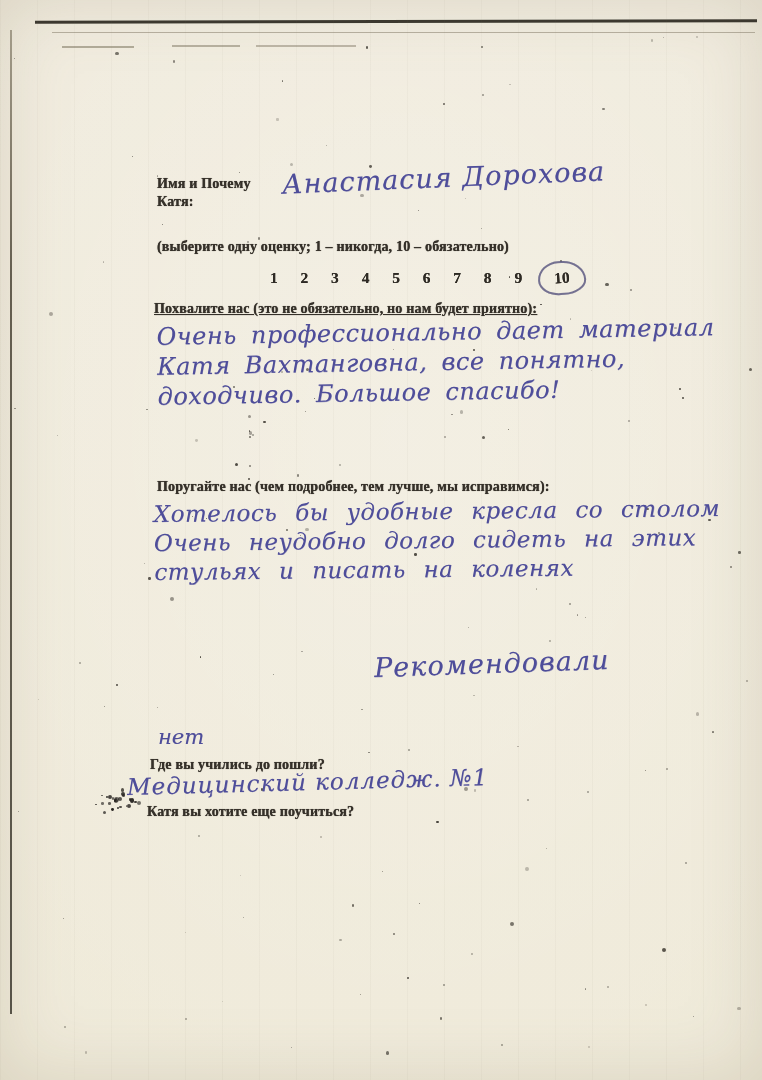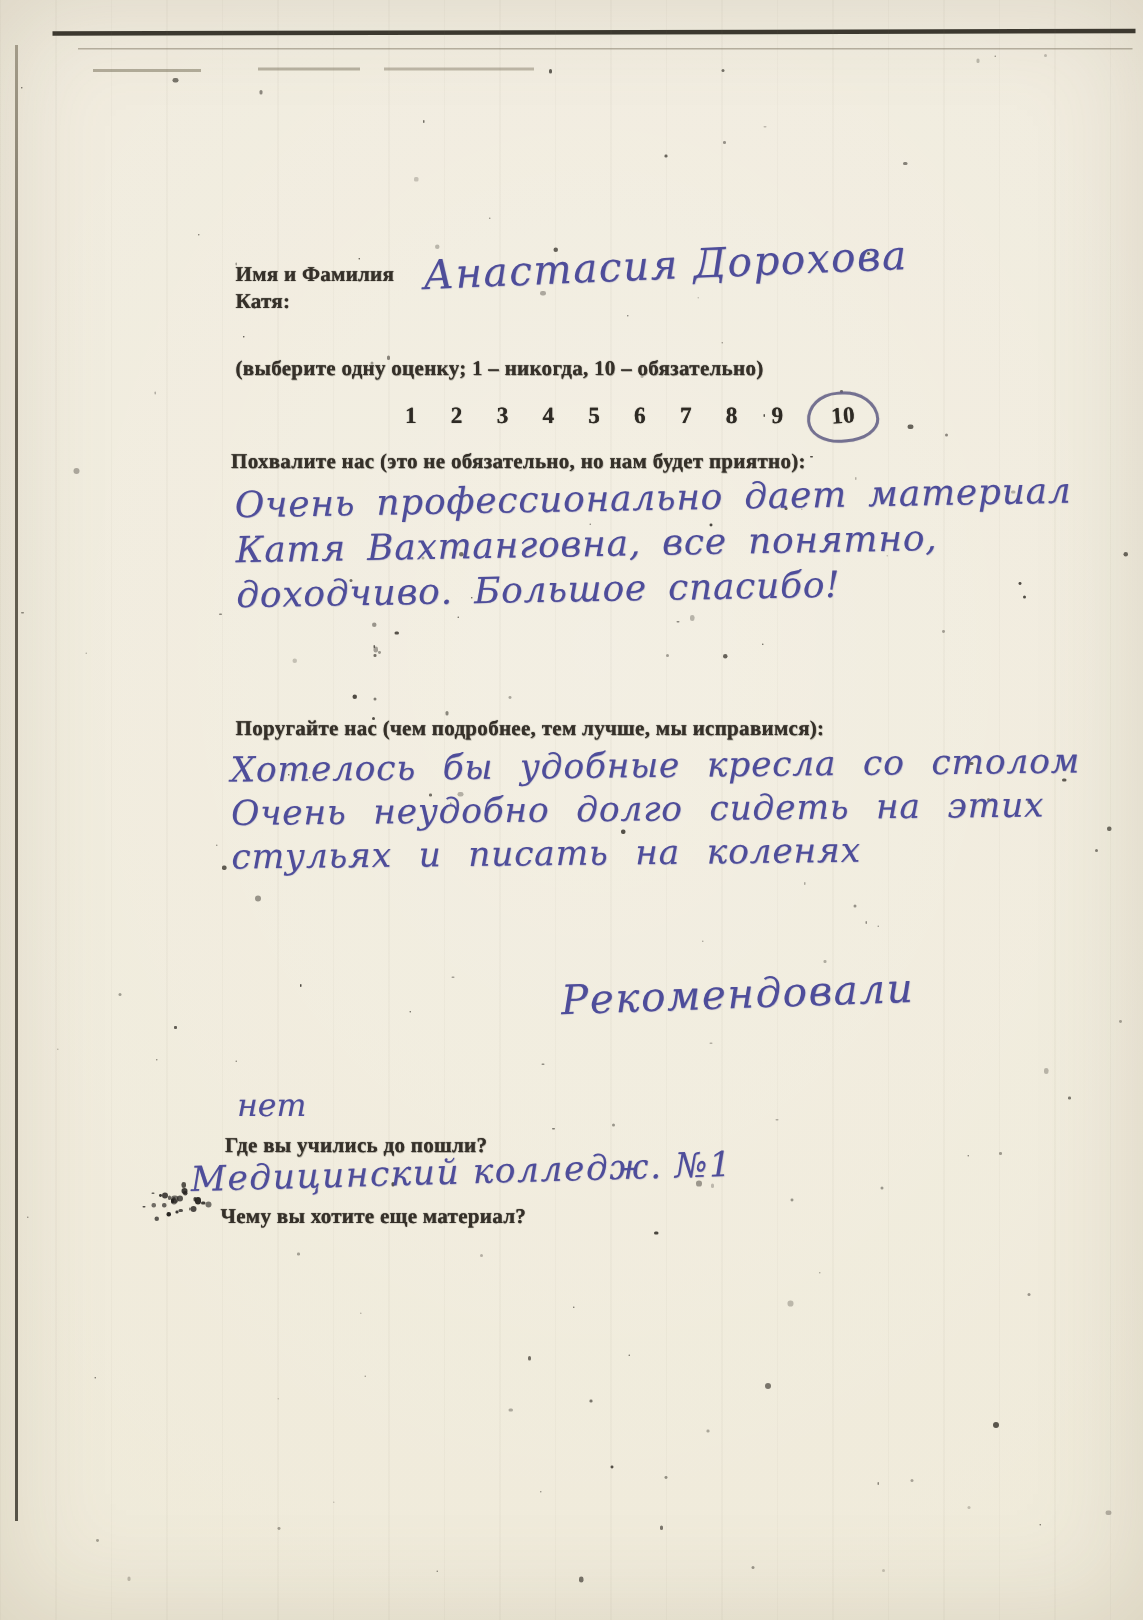--- a/index.html
+++ b/index.html
@@ -56,21 +56,21 @@
   }
   .circled{
     display:inline-flex;justify-content:center;align-items:center;
     width:44px;height:30px;margin:-9px -14px -9px -7px;
     border:2px solid rgba(94,90,130,.85);
     border-radius:48% 54% 52% 50% / 58% 64% 46% 50%;
     transform:rotate(-4deg);
     box-shadow:0 0 .6px rgba(94,90,130,.6);
   }
 
-  .praise-label{left:154px;top:301px;}
+  .praise-label{left:154px;top:301px;text-decoration:underline;}
   .praise-block{left:157px;top:317px;font-size:24px;line-height:30px;letter-spacing:.5px;transform:rotate(-1deg);word-spacing:6px;}
   .criticize-label{left:157px;top:479px;}
   .criticize-block{left:154px;top:497px;font-size:23px;line-height:29px;letter-spacing:.5px;transform:rotate(-0.6deg);word-spacing:10px;}
   .why-label{left:130px;top:663px;}
   .why-value{left:374px;top:648px;font-size:27px;transform:rotate(-2deg);letter-spacing:1px;}
   .alt-label{left:128px;top:712px;}
   .alt-value{left:158px;top:725px;font-size:21px;}
   .prev-label{left:150px;top:757px;}
   .prev-value{left:127px;top:769px;font-size:23px;transform:rotate(-1.6deg);letter-spacing:1px;}
   .more-label{left:147px;top:804px;}
@@ -264,21 +264,21 @@
       <div style="position: absolute; left: 248.902px; top: 464.941px; width: 2.42018px; height: 2.42018px; background: rgb(47, 43, 36); border-radius: 50%; opacity: 0.581147; pointer-events: none;"></div>
       <div style="position: absolute; left: 262.887px; top: 420.516px; width: 2.81361px; height: 2.81361px; background: rgb(47, 43, 36); border-radius: 50%; opacity: 0.800048; pointer-events: none;"></div>
       <div style="position: absolute; left: 248.514px; top: 431.48px; width: 3.25237px; height: 3.25237px; background: rgb(47, 43, 36); border-radius: 50%; opacity: 0.405593; pointer-events: none;"></div>
       <div style="position: absolute; left: 247.534px; top: 414.527px; width: 3.07795px; height: 3.07795px; background: rgb(47, 43, 36); border-radius: 50%; opacity: 0.459272; pointer-events: none;"></div>
       <div style="position: absolute; left: 249.323px; top: 436.023px; width: 1.77971px; height: 1.77971px; background: rgb(47, 43, 36); border-radius: 50%; opacity: 0.651438; pointer-events: none;"></div>
       <div style="position: absolute; left: 248.522px; top: 430.168px; width: 1.83095px; height: 1.83095px; background: rgb(47, 43, 36); border-radius: 50%; opacity: 0.736284; pointer-events: none;"></div>
       <div style="position: absolute; left: 235.315px; top: 463.425px; width: 3.05456px; height: 3.05456px; background: rgb(47, 43, 36); border-radius: 50%; opacity: 0.835785; pointer-events: none;"></div>
       <div style="position: absolute; left: 251.689px; top: 434.176px; width: 1.89193px; height: 1.89193px; background: rgb(47, 43, 36); border-radius: 50%; opacity: 0.454937; pointer-events: none;"></div>
     </div>
 
-  <div class="print name-label">Имя и Фамилия</div>
+  <div class="print name-label">Имя и Почему</div>
   <div class="hand name-value">Анастасия Дорохова</div>
   <div class="print date-label">Катя:</div>
 
   <div class="print q-hint">(выберите одну оценку; 1 – никогда, 10 – обязательно)</div>
 
   <div class="ratings">
     <span>1</span>
     <span>2</span>
     <span>3</span>
     <span>4</span>
@@ -306,16 +306,16 @@
     <div class="hand-line">стульях и писать на коленях</div>
   </div>
 
   <div class="hand why-value">Рекомендовали</div>
 
   <div class="hand alt-value">нет</div>
 
   <div class="print prev-label">Где вы учились до пошли?</div>
   <div class="hand prev-value">Медицинский колледж. №1</div>
 
-  <div class="print more-label">Чему вы хотите еще материал?</div>
+  <div class="print more-label">Катя вы хотите еще поучиться?</div>
 
   <div class="streaks"></div>
 </div>
 
 </body></html>

